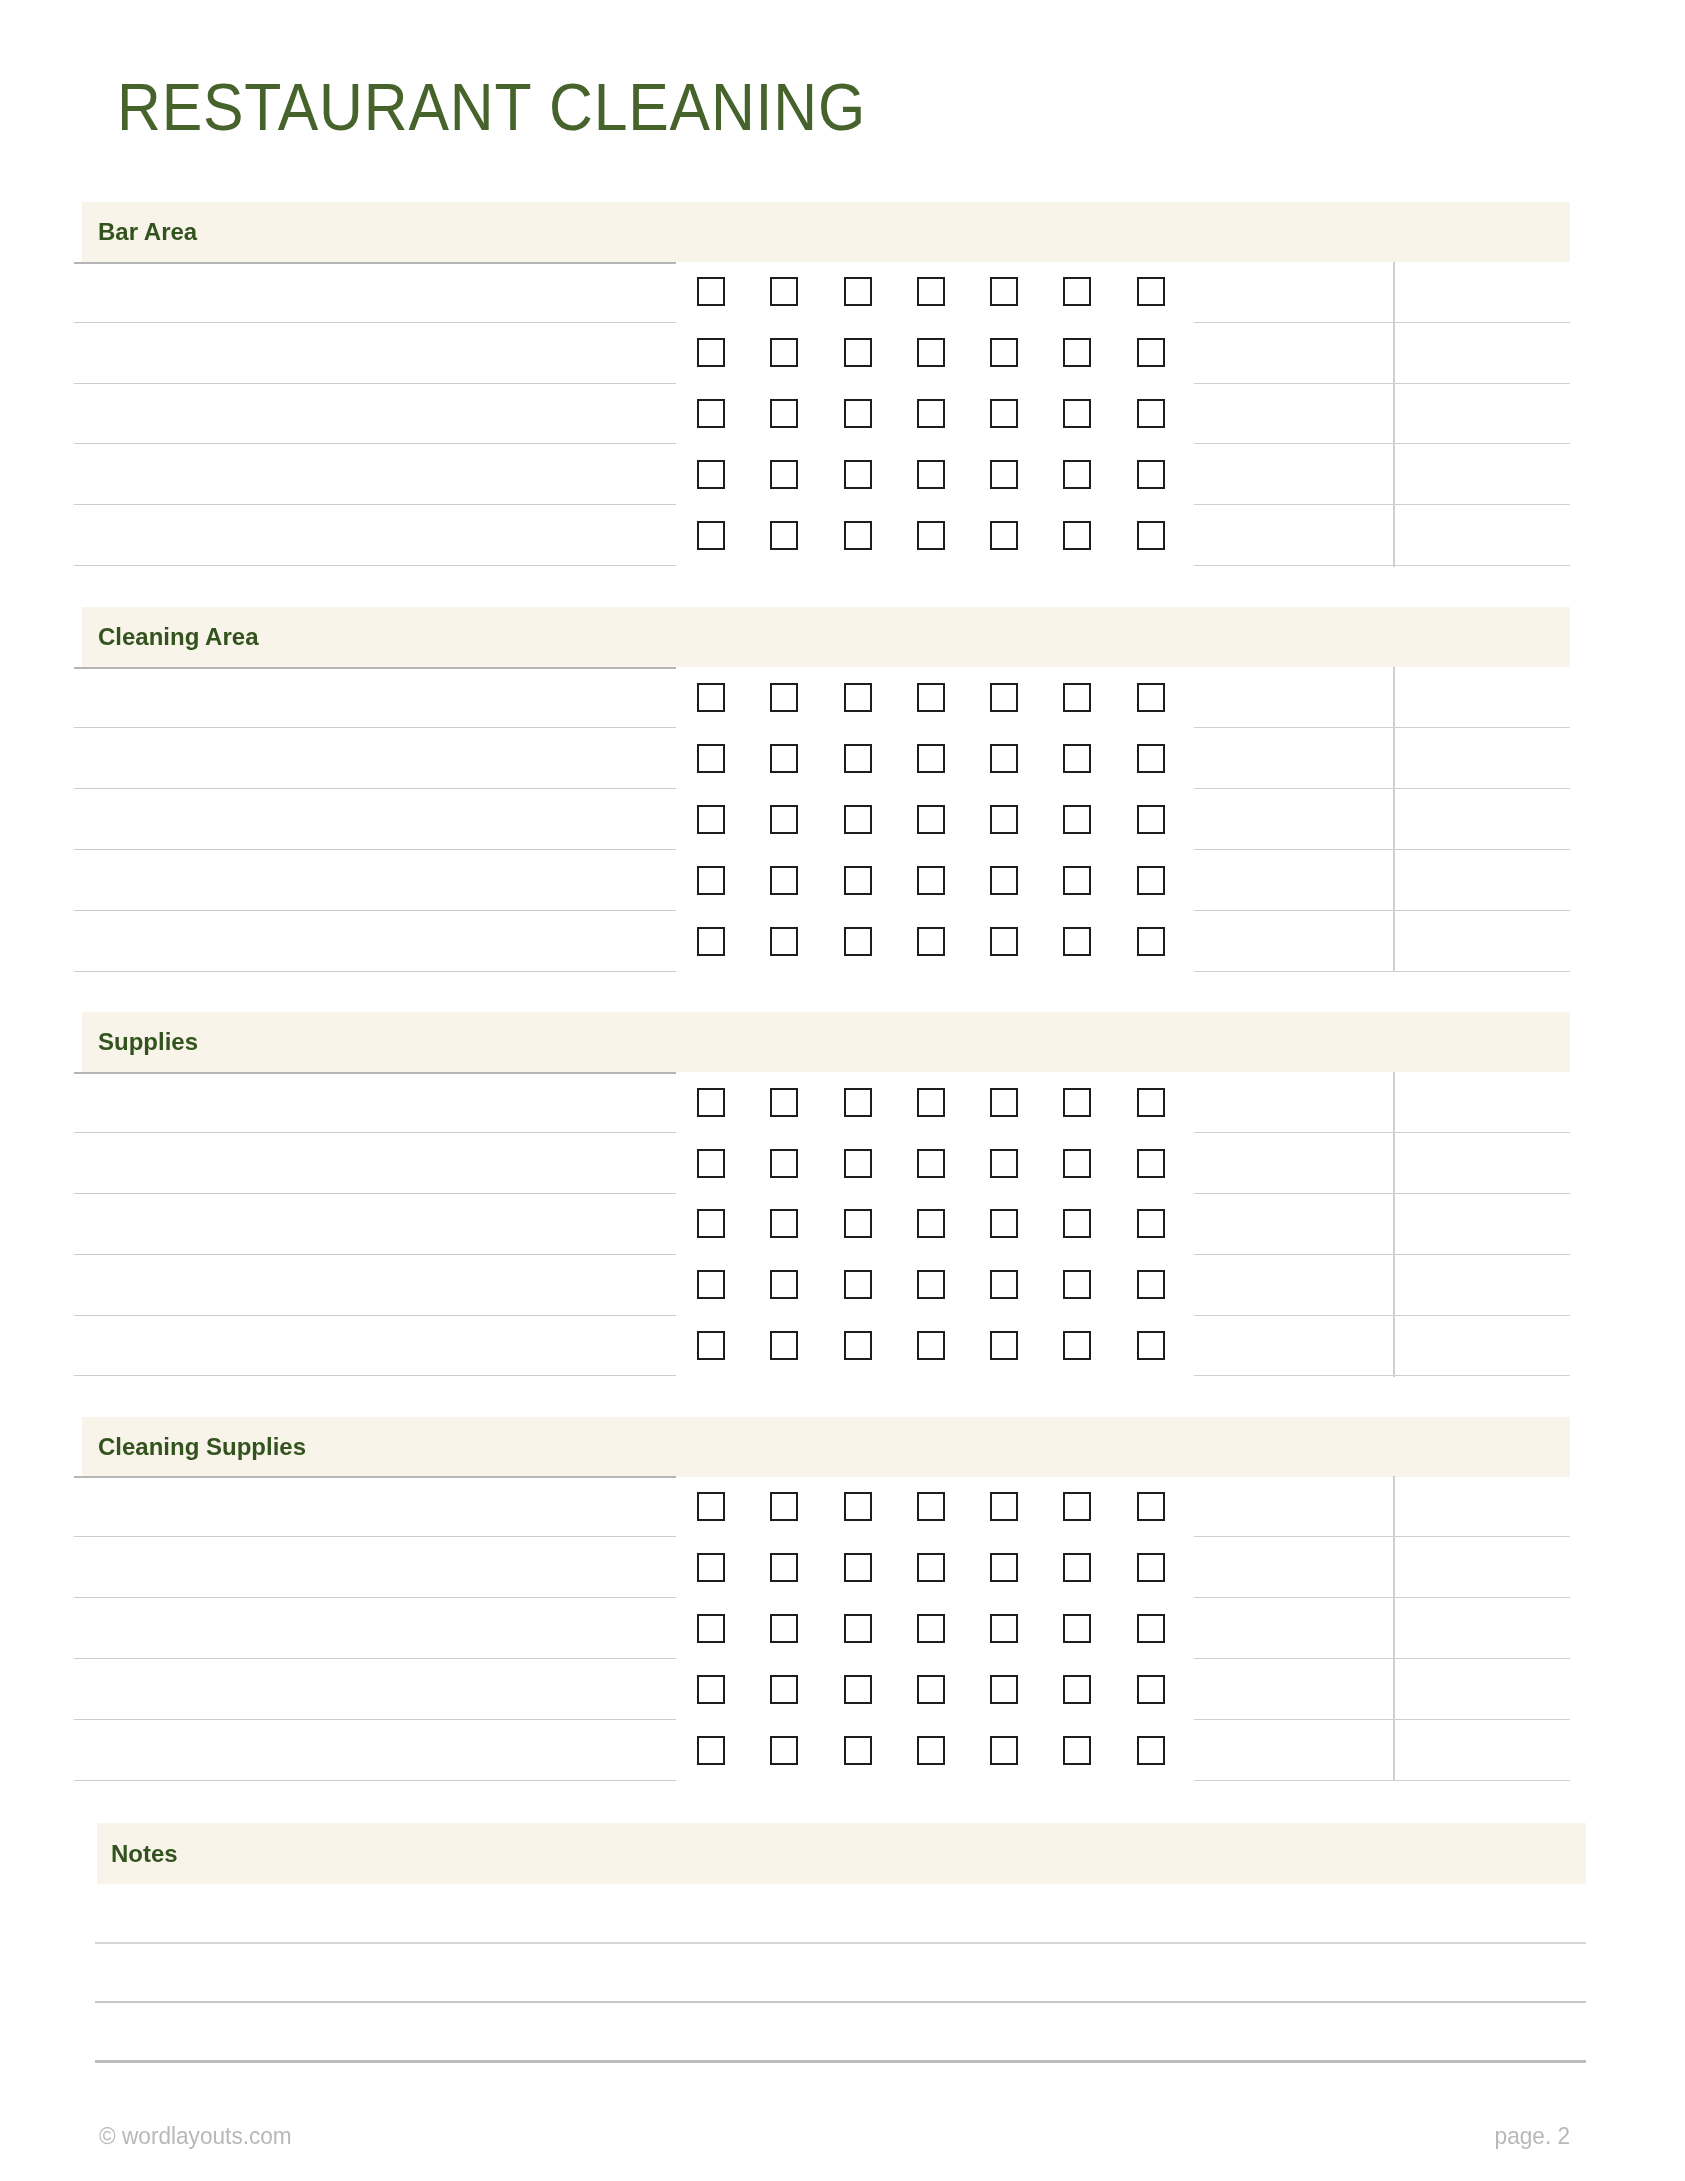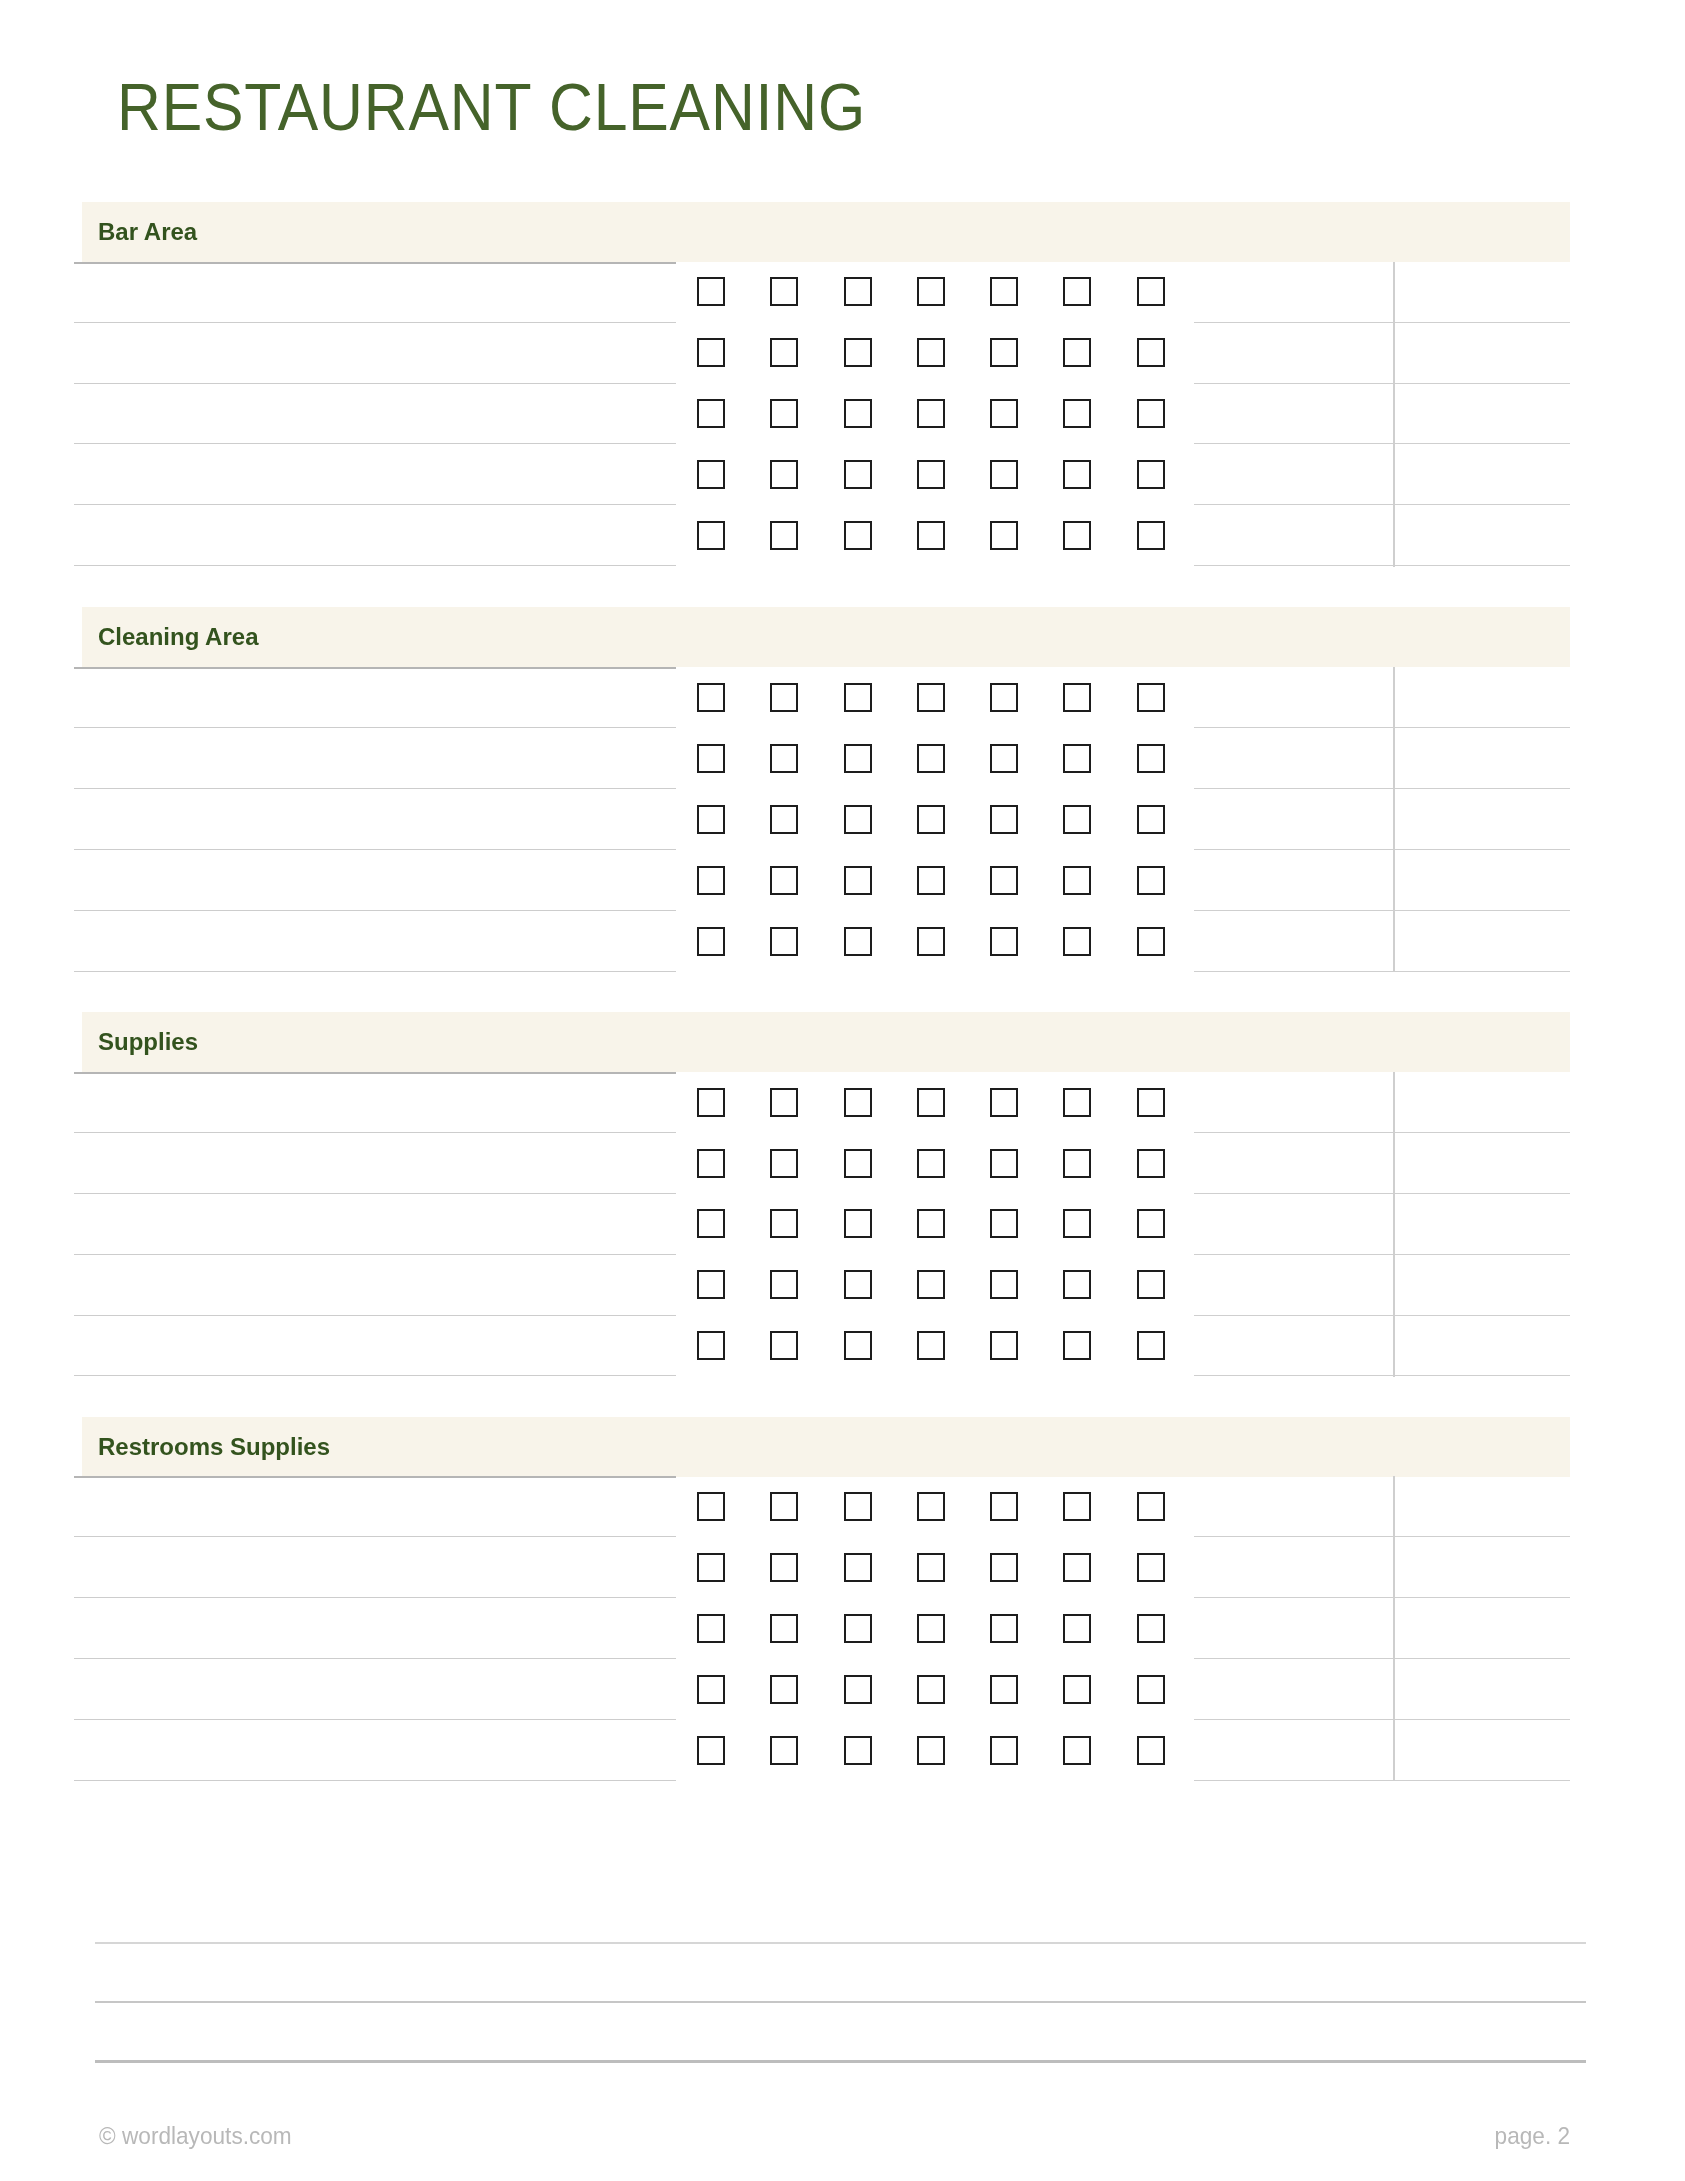--- a/index.html
+++ b/index.html
@@ -220,21 +220,21 @@
       <div class="cb" style="left: 697px; top: 1331px;"></div>
       <div class="cb" style="left: 770px; top: 1331px;"></div>
       <div class="cb" style="left: 844px; top: 1331px;"></div>
       <div class="cb" style="left: 917px; top: 1331px;"></div>
       <div class="cb" style="left: 990px; top: 1331px;"></div>
       <div class="cb" style="left: 1063px; top: 1331px;"></div>
       <div class="cb" style="left: 1137px; top: 1331px;"></div>
       <div class="right-cell" style="left: 1194px; width: 199px; top: 1315px; height: 61px;"></div>
       <div class="right-cell" style="left: 1395px; width: 175px; top: 1315px; height: 61px;"></div>
       <div class="sec-header" style="top: 1417px;">
-        <span class="lbl">Restrooms Supplies</span>
+        <span class="lbl">Cleaning Supplies</span>
       </div>
       <div class="head-line" style="top: 1476px;"></div>
       <div class="vline" style="left: 1393px; top: 1476px; height: 305px;"></div>
       <div class="task-cell" style="top: 1476px; height: 61px;"></div>
       <div class="cb" style="left: 697px; top: 1492px;"></div>
       <div class="cb" style="left: 770px; top: 1492px;"></div>
       <div class="cb" style="left: 844px; top: 1492px;"></div>
       <div class="cb" style="left: 917px; top: 1492px;"></div>
       <div class="cb" style="left: 990px; top: 1492px;"></div>
       <div class="cb" style="left: 1063px; top: 1492px;"></div>
@@ -276,20 +276,23 @@
       <div class="cb" style="left: 770px; top: 1736px;"></div>
       <div class="cb" style="left: 844px; top: 1736px;"></div>
       <div class="cb" style="left: 917px; top: 1736px;"></div>
       <div class="cb" style="left: 990px; top: 1736px;"></div>
       <div class="cb" style="left: 1063px; top: 1736px;"></div>
       <div class="cb" style="left: 1137px; top: 1736px;"></div>
       <div class="right-cell" style="left: 1194px; width: 199px; top: 1720px; height: 61px;"></div>
       <div class="right-cell" style="left: 1395px; width: 175px; top: 1720px; height: 61px;"></div>
     </div>
 
+  <div class="notes-header">
+    <span class="lbl">Notes</span>
+  </div>
   <div class="notes-line" style="top:1942px;background:#d6d6d6;"></div>
   <div class="notes-line" style="top:2001px;background:#c6c6c6;"></div>
   <div class="notes-line" style="top:2060px;background:#bdbdbd;height:2.6px;"></div>
 
   <div class="footer-left">© wordlayouts.com</div>
   <div class="footer-right">page. 2</div>
 
 </div>
 
 

